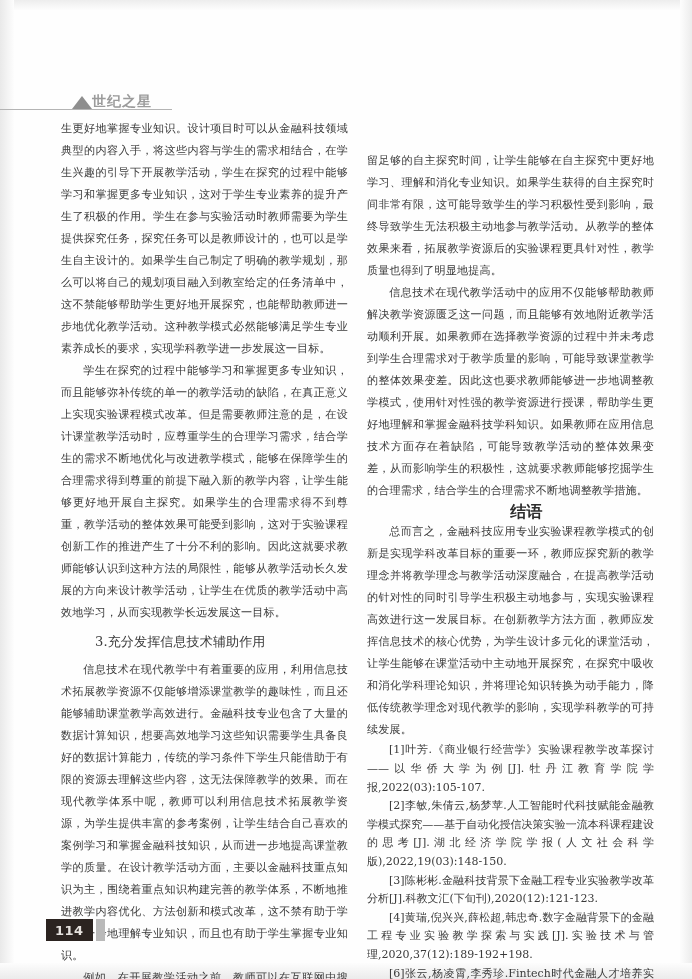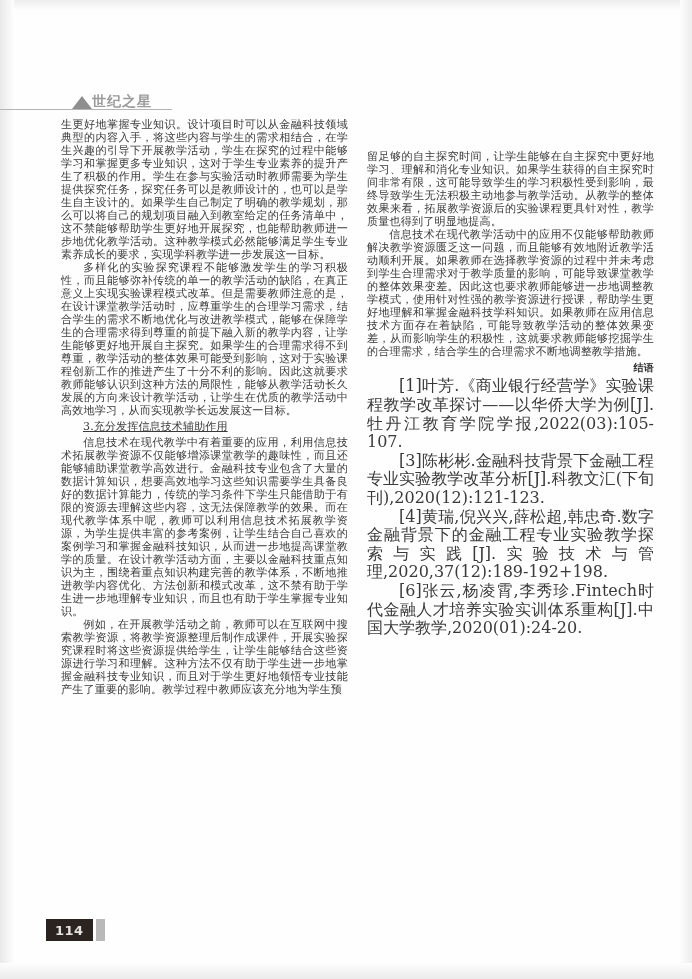--- a/index.html
+++ b/index.html
@@ -99,57 +99,56 @@
     top: 0;
     width: 287px;
   }
   .col-left  { left: 61px; }
   .col-right { left: 367px; margin-top: 32px; }
 
   p.body-para,
   p.ref-item {
     margin: 0;
     font-size: 11.1px;
-    line-height: 13px;
+    line-height: 22px;
     color: #3a3a3a;
     text-align: justify;
     text-justify: inter-ideograph;
     letter-spacing: 0.15px;
     font-family: "DejaVu Serif", "Liberation Serif", serif;
   }
   p.body-para { text-indent: 2em; }
   p.body-para.cont { text-indent: 0; }
 
   
   p.sub-heading {
-    margin: 0;
+    margin: 8px;
     text-indent: 2em;
-    font-size: 11px;
+    font-size: 13px;
     line-height: 19.45px;
     color: #3a3a3a;
     letter-spacing: 0.15px;
     text-align: left;
-    text-decoration: underline;
   }
 
   
   p.section-heading {
     margin: 0;
     text-indent: 2em;
-    font-size: 10px;
+    font-size: 16px;
     line-height: 19.45px;
     font-weight: bold;
     color: #2d2d2d;
     letter-spacing: 0.3px;
-    text-align: right;
+    text-align: center;
   }
 
   p.ref-item {
     text-indent: 2em;
-    font-size: 16px;
+    font-size: 11px;
     line-height: 18.6px;
     letter-spacing: 0px;
   }
 
   
   .folio {
     position: absolute;
     left: 46px;
     top: 919px;
     height: 22px;
@@ -187,31 +186,33 @@
   <div class="header">
     <div class="header-rule"></div>
     <div class="header-triangle"></div>
     <div class="header-title">世纪之星</div>
   </div>
 
   <div class="columns">
 
     <div class="col col-left">
       <p class="body-para cont">生更好地掌握专业知识。设计项目时可以从金融科技领域典型的内容入手，将这些内容与学生的需求相结合，在学生兴趣的引导下开展教学活动，学生在探究的过程中能够学习和掌握更多专业知识，这对于学生专业素养的提升产生了积极的作用。学生在参与实验活动时教师需要为学生提供探究任务，探究任务可以是教师设计的，也可以是学生自主设计的。如果学生自己制定了明确的教学规划，那么可以将自己的规划项目融入到教室给定的任务清单中，这不禁能够帮助学生更好地开展探究，也能帮助教师进一步地优化教学活动。这种教学模式必然能够满足学生专业素养成长的要求，实现学科教学进一步发展这一目标。</p>
-      <p class="body-para">多样化的实验探究课程不能够激发学生的学习积极性，而且能够弥补传统的单一的教学活动的缺陷，在真正意义上实现实验课程模式改革。但是需要教师注意的是，在设计课堂教学活动时，应尊重学生的合理学习需求，结合学生的需求不断地优化与改进教学模式，能够在保障学生的合理需求得到尊重的前提下融入新的教学内容，让学生能够更好地开展自主探究。如果学生的合理需求得不到尊重，教学活动的整体效果可能受到影响，这对于实验课程创新工作的推进产生了十分不利的影响。因此这就要求教师能够认识到这种方法的局限性，能够从教学活动长久发展的方向来设计教学活动，让学生在优质的教学活动中高效地学习，从而实现教学长远发展这一目标。</p>
+      <p class="body-para">学生在探究的过程中能够学习和掌握更多专业知识，而且能够弥补传统的单一的教学活动的缺陷，在真正意义上实现实验课程模式改革。但是需要教师注意的是，在设计课堂教学活动时，应尊重学生的合理学习需求，结合学生的需求不断地优化与改进教学模式，能够在保障学生的合理需求得到尊重的前提下融入新的教学内容，让学生能够更好地开展自主探究。如果学生的合理需求得不到尊重，教学活动的整体效果可能受到影响，这对于实验课程创新工作的推进产生了十分不利的影响。因此这就要求教师能够认识到这种方法的局限性，能够从教学活动长久发展的方向来设计教学活动，让学生在优质的教学活动中高效地学习，从而实现教学长远发展这一目标。</p>
       <p class="sub-heading">3.充分发挥信息技术辅助作用</p>
       <p class="body-para">信息技术在现代教学中有着重要的应用，利用信息技术拓展教学资源不仅能够增添课堂教学的趣味性，而且还能够辅助课堂教学高效进行。金融科技专业包含了大量的数据计算知识，想要高效地学习这些知识需要学生具备良好的数据计算能力，传统的学习条件下学生只能借助于有限的资源去理解这些内容，这无法保障教学的效果。而在现代教学体系中呢，教师可以利用信息技术拓展教学资源，为学生提供丰富的参考案例，让学生结合自己喜欢的案例学习和掌握金融科技知识，从而进一步地提高课堂教学的质量。在设计教学活动方面，主要以金融科技重点知识为主，围绕着重点知识构建完善的教学体系，不断地推进教学内容优化、方法创新和模式改革，这不禁有助于学生进一步地理解专业知识，而且也有助于学生掌握专业知识。</p>
       <p class="body-para">例如，在开展教学活动之前，教师可以在互联网中搜索教学资源，将教学资源整理后制作成课件，开展实验探究课程时将这些资源提供给学生，让学生能够结合这些资源进行学习和理解。这种方法不仅有助于学生进一步地掌握金融科技专业知识，而且对于学生更好地领悟专业技能产生了重要的影响。教学过程中教师应该充分地为学生预</p>
     </div>
 
     <div class="col col-right">
       <p class="body-para cont">留足够的自主探究时间，让学生能够在自主探究中更好地学习、理解和消化专业知识。如果学生获得的自主探究时间非常有限，这可能导致学生的学习积极性受到影响，最终导致学生无法积极主动地参与教学活动。从教学的整体效果来看，拓展教学资源后的实验课程更具针对性，教学质量也得到了明显地提高。</p>
       <p class="body-para">信息技术在现代教学活动中的应用不仅能够帮助教师解决教学资源匮乏这一问题，而且能够有效地附近教学活动顺利开展。如果教师在选择教学资源的过程中并未考虑到学生合理需求对于教学质量的影响，可能导致课堂教学的整体效果变差。因此这也要求教师能够进一步地调整教学模式，使用针对性强的教学资源进行授课，帮助学生更好地理解和掌握金融科技学科知识。如果教师在应用信息技术方面存在着缺陷，可能导致教学活动的整体效果变差，从而影响学生的积极性，这就要求教师能够挖掘学生的合理需求，结合学生的合理需求不断地调整教学措施。</p>
       <p class="section-heading">结语</p>
+      <p class="body-para">总而言之，金融科技应用专业实验课程教学模式的创新是实现学科改革目标的重要一环，教师应探究新的教学理念并将教学理念与教学活动深度融合，在提高教学活动的针对性的同时引导学生积极主动地参与，实现实验课程高效进行这一发展目标。在创新教学方法方面，教师应发挥信息技术的核心优势，为学生设计多元化的课堂活动，让学生能够在课堂活动中主动地开展探究，在探究中吸收和消化学科理论知识，并将理论知识转换为动手能力，降低传统教学理念对现代教学的影响，实现学科教学的可持续发展。</p>
       <p class="ref-item">[1]叶芳.《商业银行经营学》实验课程教学改革探讨——以华侨大学为例[J].牡丹江教育学院学报,2022(03):105-107.</p>
+      <p class="ref-item">[2]李敏,朱倩云,杨梦苹.人工智能时代科技赋能金融教学模式探究——基于自动化授信决策实验一流本科课程建设的思考[J].湖北经济学院学报(人文社会科学版),2022,19(03):148-150.</p>
       <p class="ref-item">[3]陈彬彬.金融科技背景下金融工程专业实验教学改革分析[J].科教文汇(下旬刊),2020(12):121-123.</p>
       <p class="ref-item">[4]黄瑞,倪兴兴,薛松超,韩忠奇.数字金融背景下的金融工程专业实验教学探索与实践[J].实验技术与管理,2020,37(12):189-192+198.</p>
       <p class="ref-item">[6]张云,杨凌霄,李秀珍.Fintech时代金融人才培养实验实训体系重构[J].中国大学教学,2020(01):24-20.</p>
     </div>
 
   </div>
 
   <div class="folio">
     <div class="folio-box">114</div>
     <div class="folio-tab"></div>

